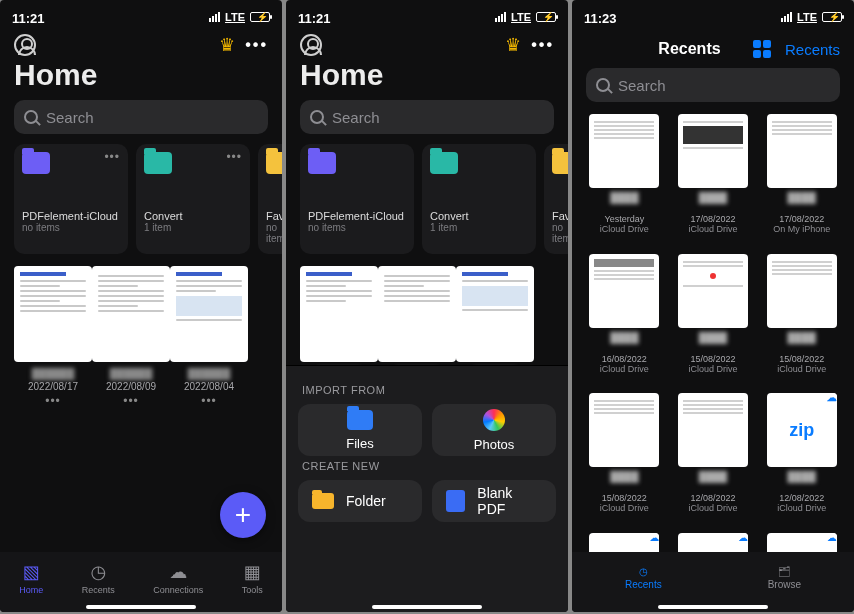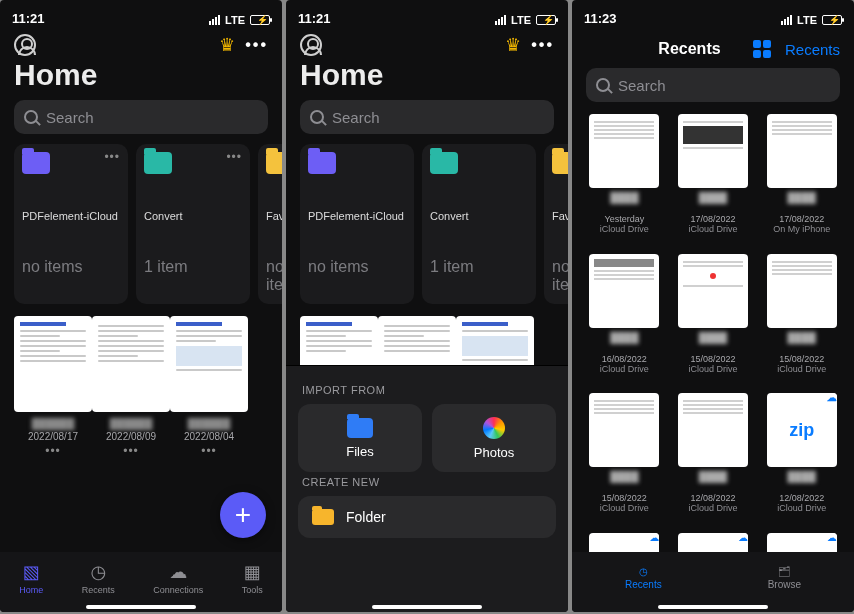--- a/index.html
+++ b/index.html
@@ -10,25 +10,25 @@
     display: flex; gap: 4px;
   }
   .phone {
     width: 282px; height: 612px; background: #0f0f10;
     position: relative; color: #fff; overflow: hidden;
     border-radius: 4px;
   }
 
   
   .statusbar {
-    height: 30px; display: flex; align-items: flex-end;
-    justify-content: space-between; padding: 4px 12px;
+    height: 30px; display: flex; align-items: flex-start;
+    justify-content: space-between; padding: 11px 12px;
     font-size: 13px; font-weight: 700;
   }
-  .status-right { display:flex; align-items:center; gap:5px; font-size:11px; font-weight:600;}
+  .status-right { display:flex; align-items:center; gap:5px; font-size:11px; font-weight:600;text-decoration:underline;}
   .bars { display:inline-flex; gap:1px; align-items:flex-end;}
   .bars i { width:2px; background:#fff; display:block;}
   .bars i:nth-child(1){height:4px}.bars i:nth-child(2){height:6px}.bars i:nth-child(3){height:8px}.bars i:nth-child(4){height:10px}
   .battery { width:20px; height:10px; border:1px solid #fff; border-radius:2px; position:relative;}
   .battery::after{content:'';position:absolute;right:-3px;top:2px;width:2px;height:4px;background:#fff;border-radius:1px;}
   .battery .fill{background:#fff;height:100%;width:90%;}
   .bolt{position:absolute;left:6px;top:-1px;font-size:9px;color:#000;}
 
   
   .header {
@@ -55,21 +55,21 @@
   
   .folders{display:flex;gap:8px;padding:10px 0 0 14px;}
   .folder{
     width:114px;background:#1b1b1d;border-radius:10px;padding:8px 8px 10px;
     position:relative;flex:0 0 auto;
   }
   .folder.cut{width:36px;overflow:hidden;}
   .folder-icon{width:28px;height:22px;border-radius:4px;margin-bottom:8px;position:relative;}
   .folder-icon::before{content:'';position:absolute;width:12px;height:6px;border-radius:2px 2px 0 0;top:-4px;left:0;background:inherit;}
   .folder .name{font-size:11px;color:#ddd;margin-top:36px;}
-  .folder .sub{font-size:16px;color:#7c7c80;margin-top:36px;}
+  .folder .sub{font-size:10px;color:#7c7c80;}
   .folder .fdots{position:absolute;top:6px;right:8px;color:#888;font-size:12px;letter-spacing:1px;}
   .fi-purple{background:#6d5ef5;}
   .fi-teal{background:#29b8a6;}
   .fi-yellow{background:#f4c23d;}
 
   
   .docs{display:flex;padding:12px 14px 0;}
   .doc{width:78px;text-align:center;}
   .thumb{width:78px;height:96px;background:#fff;border-radius:4px;overflow:hidden;padding:6px;}
   .thumb .ln{height:2px;background:#c9c9c9;margin:3px 0;border-radius:1px;}
@@ -86,21 +86,21 @@
   .tabbar{position:absolute;left:0;right:0;bottom:0;height:60px;background:#151517;display:flex;justify-content:space-around;align-items:center;padding-bottom:8px;}
   .tab{display:flex;flex-direction:column;align-items:center;gap:2px;color:#8e8e93;font-size:9px;}
   .tab.active{color:#5b5bf7;}
   .tab .ic{font-size:18px;}
   .homebar{position:absolute;bottom:3px;left:50%;transform:translateX(-50%);width:110px;height:4px;background:#fff;border-radius:4px;}
 
   
   .sheet{position:absolute;left:0;right:0;bottom:0;background:#1c1c1e;padding:14px 12px 70px;border-top:1px solid #000;}
   .sheet-label{font-size:11px;color:#9a9a9e;letter-spacing:.5px;margin:4px 0 8px 4px;}
   .sheet-row{display:flex;gap:10px;}
-  .sheet-big{flex:1;background:#2a2a2c;border-radius:12px;height:68px;display:flex;flex-direction:column;align-items:center;justify-content:center;gap:6px;font-size:13px;}
+  .sheet-big{flex:1;background:#2a2a2c;border-radius:12px;height:52px;display:flex;flex-direction:column;align-items:center;justify-content:center;gap:6px;font-size:13px;}
   .sheet-item{background:#2a2a2c;border-radius:12px;height:42px;display:flex;align-items:center;padding:0 14px;gap:12px;font-size:14px;flex:1;}
   .ic-files{width:26px;height:20px;background:#2f7cf6;border-radius:4px;position:relative;}
   .ic-files::before{content:'';position:absolute;width:12px;height:5px;background:#2f7cf6;top:-4px;left:0;border-radius:2px 2px 0 0;}
   .ic-photos{width:22px;height:22px;border-radius:50%;background:conic-gradient(#ff2d55,#ff9500,#ffcc00,#34c759,#5ac8fa,#007aff,#af52de,#ff2d55);}
   .ic-folder{width:22px;height:16px;background:#f7b52c;border-radius:3px;position:relative;}
   .ic-folder::before{content:'';position:absolute;width:10px;height:4px;background:#f7b52c;top:-3px;left:0;border-radius:2px 2px 0 0;}
   .ic-pdf{width:20px;height:22px;background:#3a6cf4;border-radius:3px;}
   .ic-scan{width:20px;height:20px;border:2px solid #2dbd96;border-radius:4px;position:relative;}
   .ic-scan::after{content:'';position:absolute;left:-2px;right:-2px;top:8px;height:2px;background:#2dbd96;}
 
@@ -335,24 +335,28 @@
       <div class="sheet-big">
         <span class="ic-files"></span>
         <span>Files</span>
       </div>
       <div class="sheet-big">
         <span class="ic-photos"></span>
         <span>Photos</span>
       </div>
     </div>
     <div class="sheet-label">CREATE NEW</div>
-    <div class="sheet-row" style="margin-bottom:4px;">
+    <div class="sheet-row" style="margin-bottom:20px;">
       <div class="sheet-item">
         <span class="ic-folder"></span>
         <span>Folder</span>
+      </div>
+      <div class="sheet-item">
+        <span class="ic-pdf"></span>
+        <span>Blank PDF</span>
       </div>
     </div>
   </div>
   <div class="homebar"></div>
 </div>
 
 <div class="phone">
   <div class="statusbar">
     <span>11:23</span>
     <span class="status-right">

